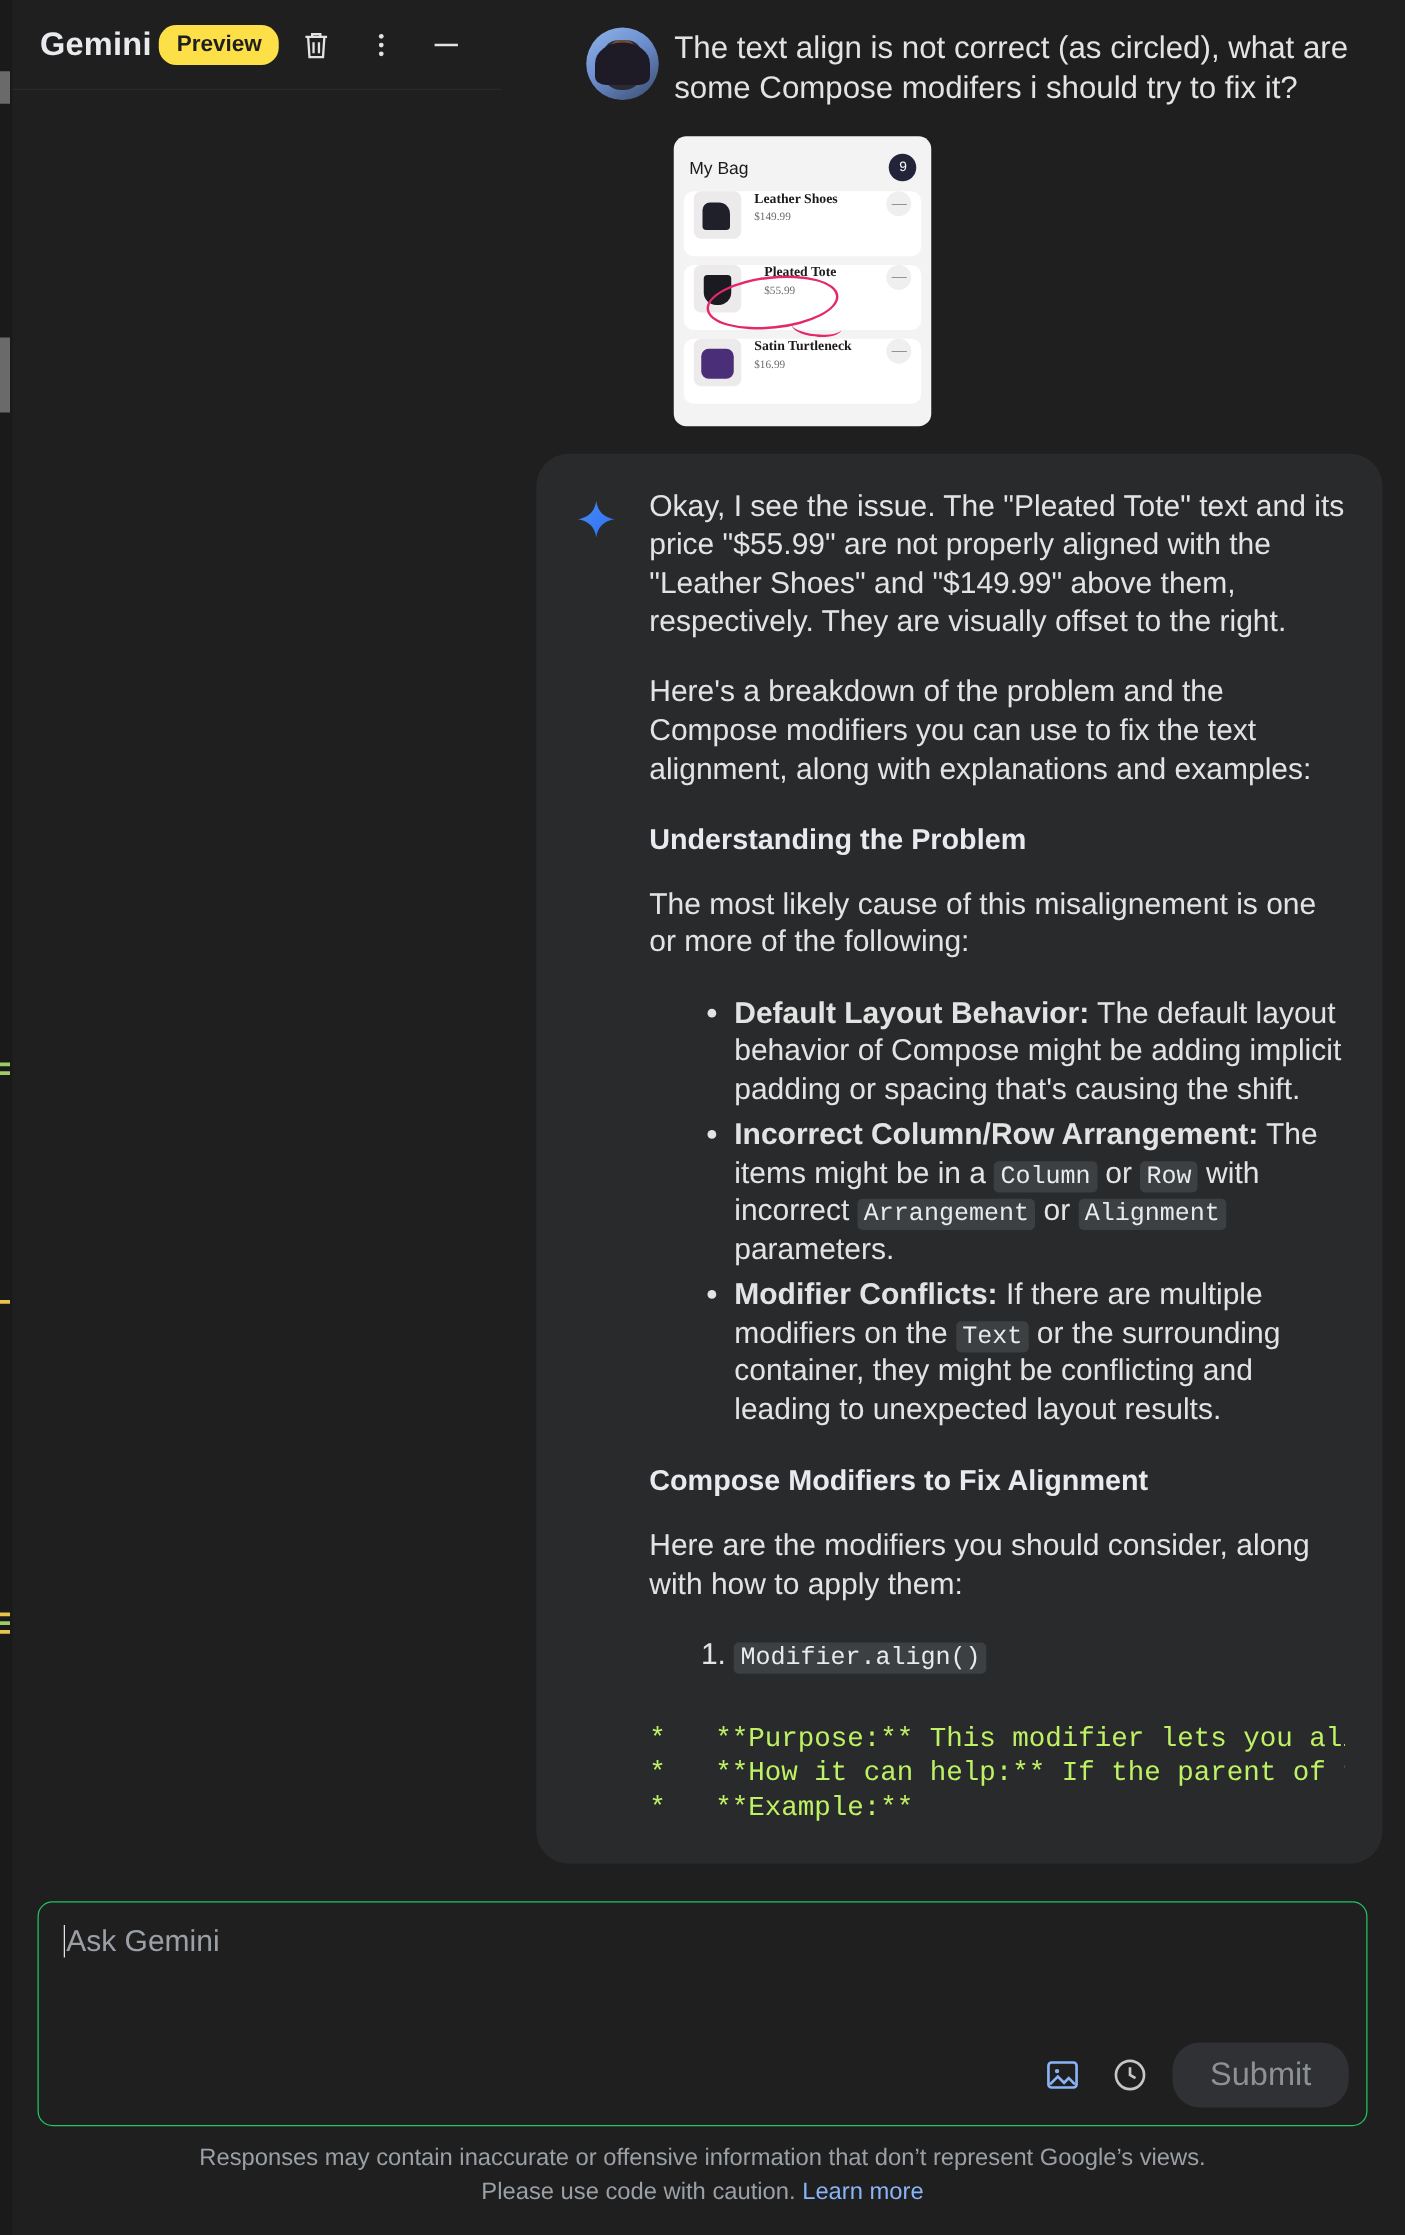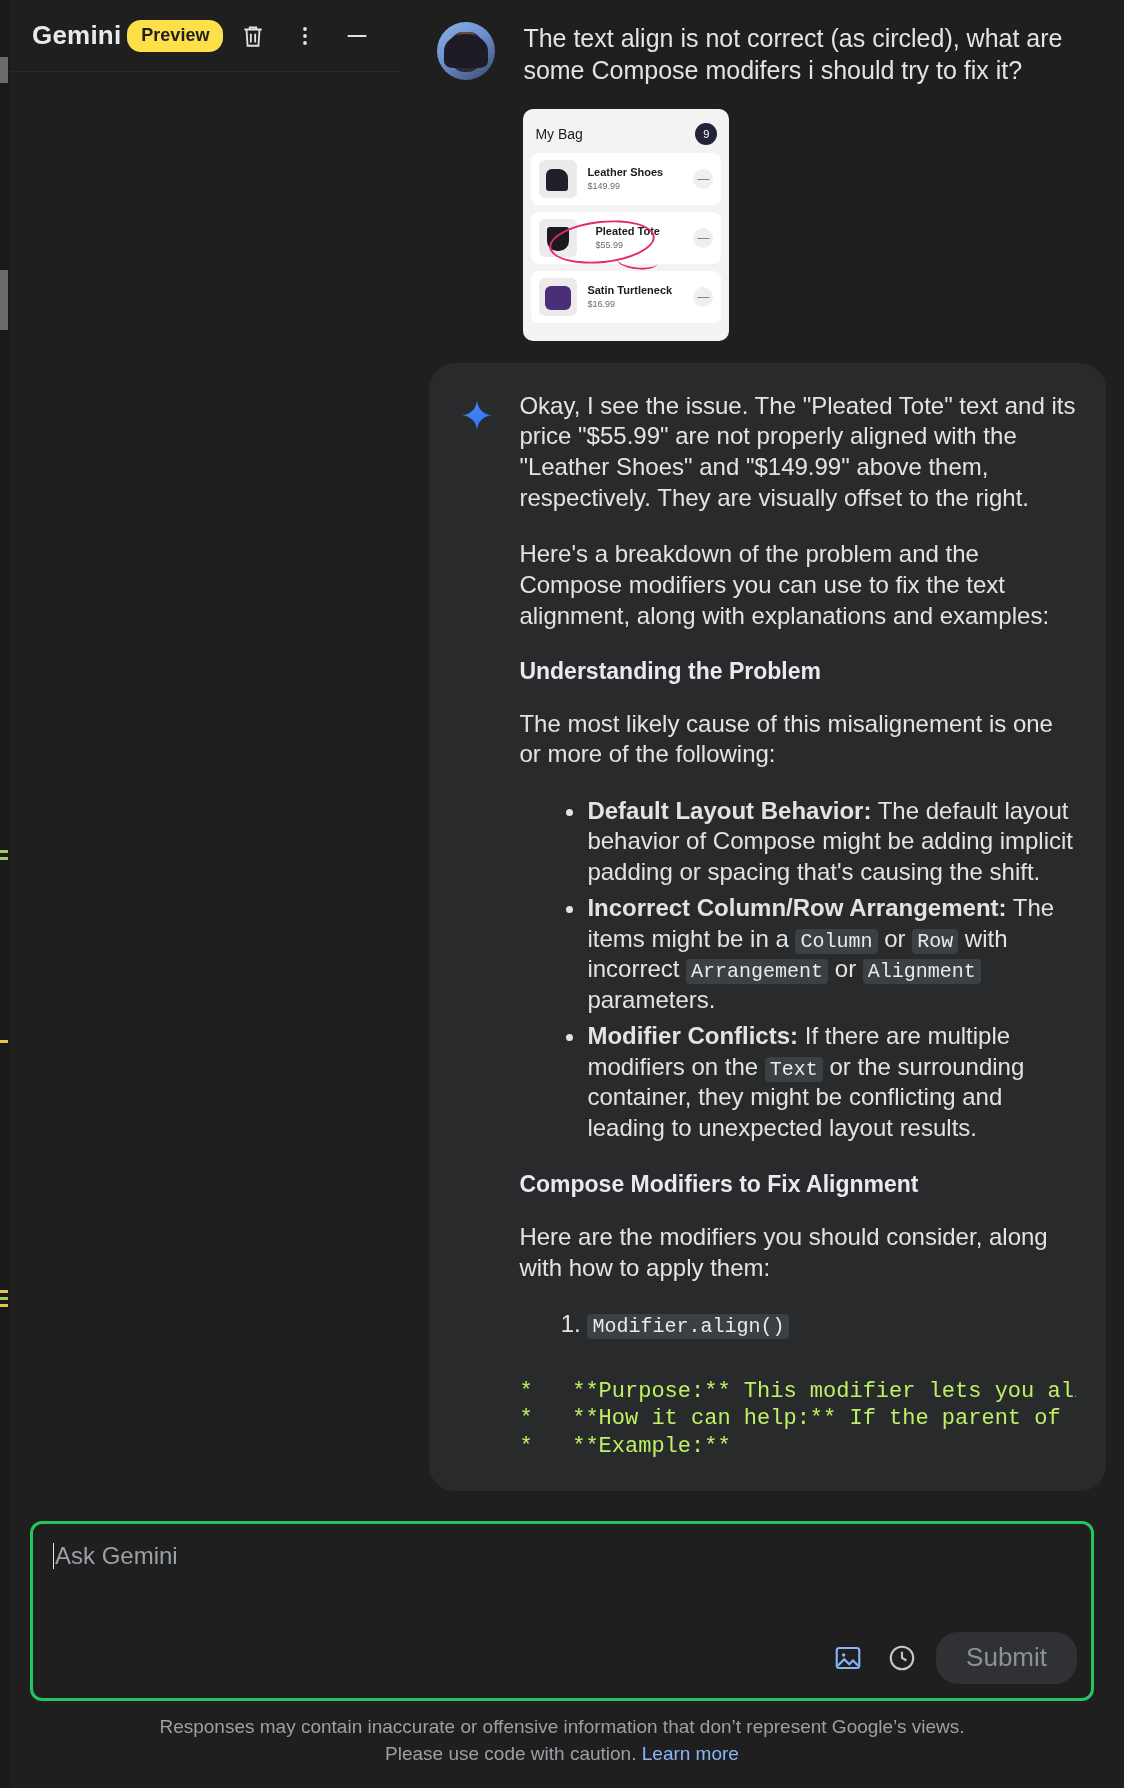--- a/index.html
+++ b/index.html
@@ -75,21 +75,22 @@
   .conversation {
     flex: 1 1 auto;
     overflow: hidden;
     padding: 0 0 0 0;
     position: relative;
   }
 
   .user-turn {
     display: flex;
     padding: 22px 30px 0 36px;
-    gap: 28px;
+    gap: 12px;
+    margin-left: 32px;
   }
   .avatar {
     flex: 0 0 58px;
     width: 58px; height: 58px;
     border-radius: 50%;
     overflow: hidden;
     background: linear-gradient(145deg,#8fb4e8 0%,#6d8fd0 45%,#3a4a6b 100%);
     position: relative;
   }
   .avatar .face {
@@ -143,24 +144,25 @@
     background: #23233a; color: #fff;
     font-size: 11px;
     display: flex; align-items: center; justify-content: center;
   }
   .bag-list { padding: 0 8px; }
   .bag-row {
     background: #fff;
     border-radius: 8px;
     height: 52px;
     display: flex;
-    align-items: center;
+    align-items: flex-start;
     padding: 0 8px;
     margin-bottom: 7px;
     position: relative;
+    font-family: Liberation Serif, serif;
   }
   .bag-thumb {
     width: 38px; height: 38px;
     border-radius: 6px;
     background: #eceaea;
     flex: 0 0 38px;
     position: relative;
     overflow: hidden;
   }
   .thumb-shoe::after {
@@ -289,21 +291,21 @@
   .tok-plain { color: #e3e3e3; }
 
   
   .composer-wrap {
     position: absolute;
     left: 0; right: 0; bottom: 0;
     background: #1f1f1f;
     padding: 16px 30px 10px 30px;
   }
   .composer {
-    border: 3px solid #22c55e;
+    border: 1px solid #22c55e;
     border-radius: 12px;
     background: #1f1f1f;
     height: 180px;
     position: relative;
     padding: 18px 18px 0 20px;
   }
   .composer-placeholder {
     font-size: 24px;
     color: #9aa0a6;
   }

